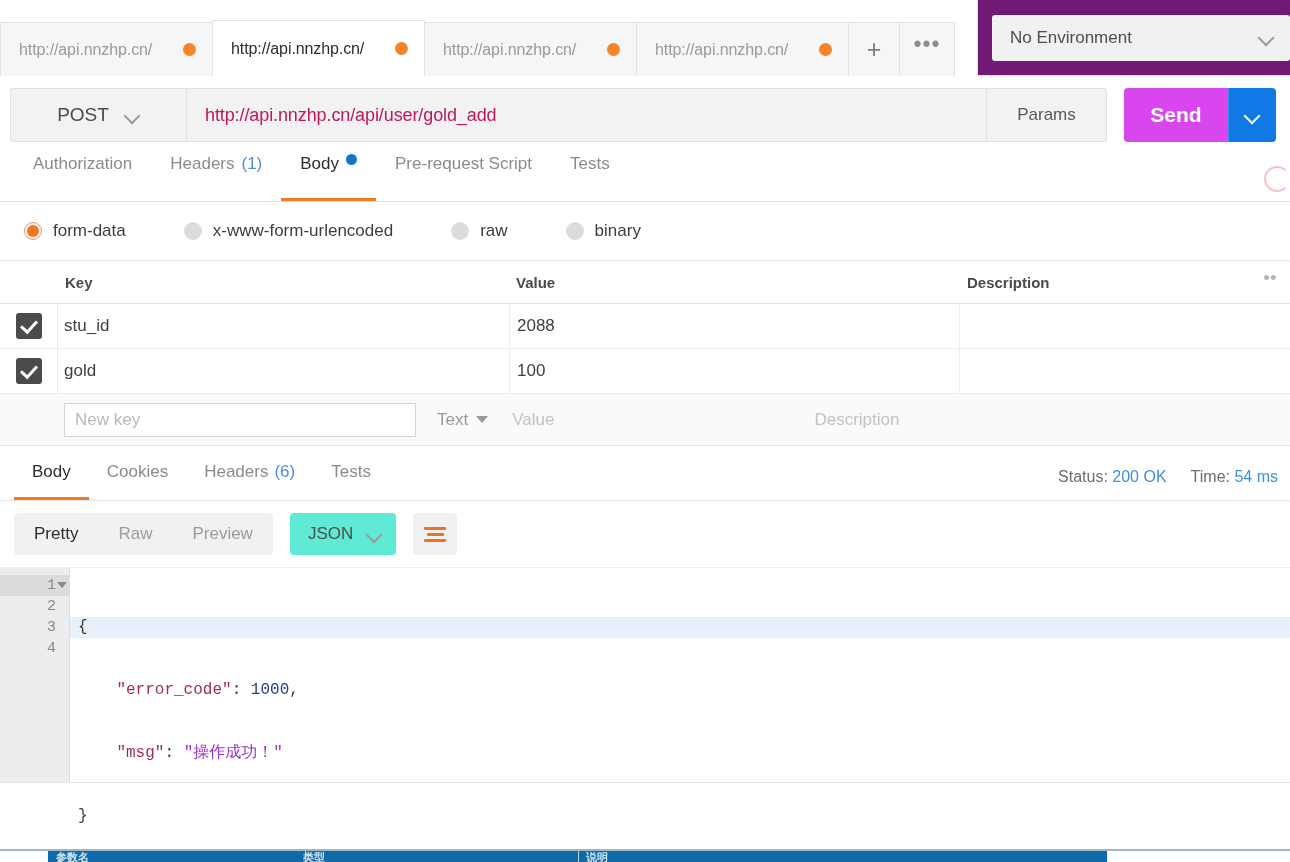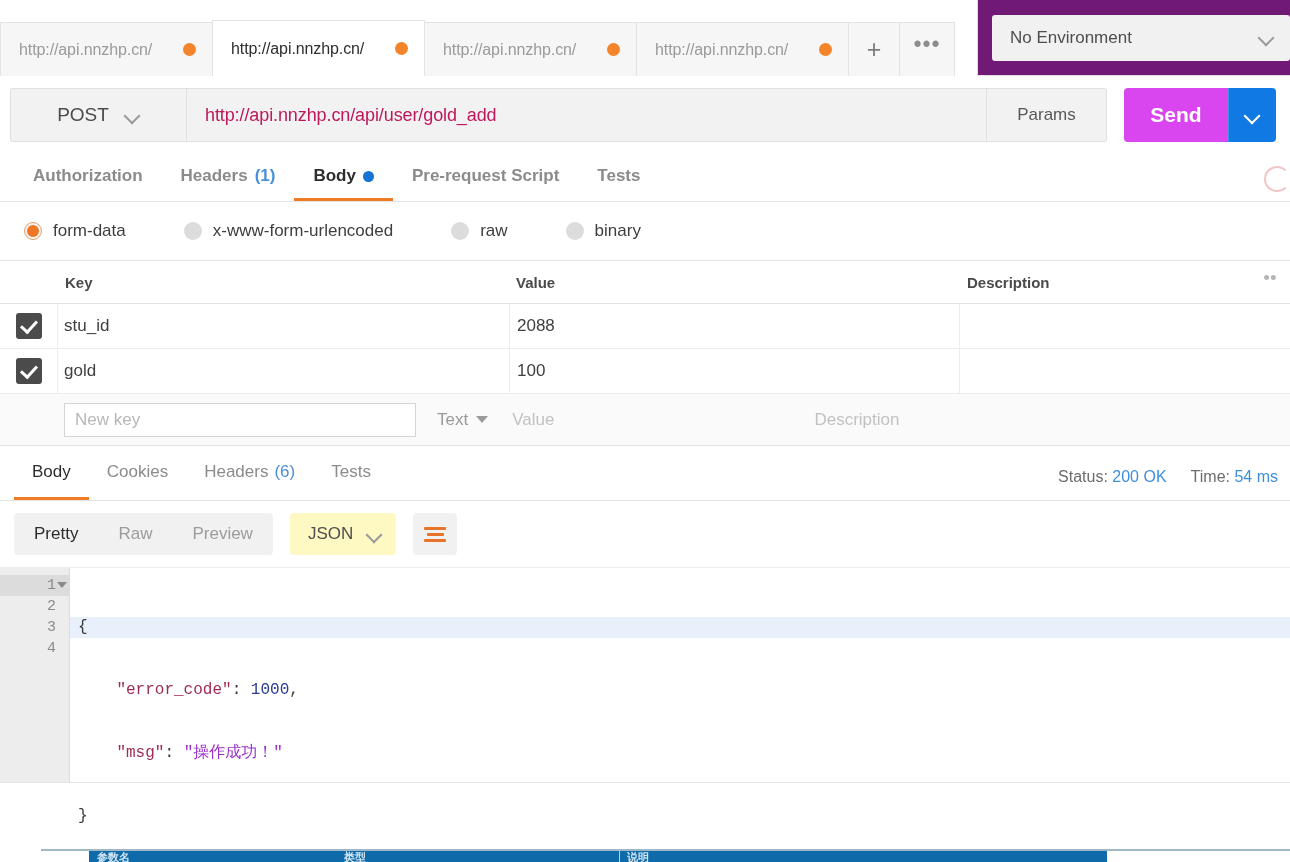--- a/index.html
+++ b/index.html
@@ -83,24 +83,23 @@
     border-left: 1px solid #3d93ea; cursor: pointer;
   }
   .send-caret .chev::after { border-color: #fff; }
 
   
   .reqtabs {
     display: flex; align-items: flex-end; height: 48px;
     border-bottom: 1px solid #e3e3e3; padding-left: 14px; position: relative;
   }
   .rtab {
-    height: 47px; display: flex; align-items: center; gap: 7px;
+    height: 47px; display: flex; gap: 7px;
     padding: 0 19px; font-size: 17px; color: #8b8b8b; cursor: pointer;
     border-bottom: 3px solid transparent;
-    font-weight: bold;
   }
   .rtab.active { color: #2d2d2d; border-bottom-color: #ef7b24; }
   .rtab .cnt { color: #4a90d9; }
   .blue-dot { width: 11px; height: 11px; border-radius: 50%; background: #1474d4; }
   .edge-icon {
     position: absolute; right: 0; top: 12px; width: 26px; height: 26px;
     border-radius: 50%; border: 2px solid #e8a0a0; border-right-color: transparent;
     opacity: .6;
   }
 
@@ -168,21 +167,21 @@
   .meta { position: absolute; right: 12px; bottom: 14px; display: flex; gap: 24px; }
   .meta .m { font-size: 16px; color: #6c6c6c; }
   .meta .m b { font-weight: normal; color: #3e8fdd; }
 
   .viewbar { display: flex; align-items: center; height: 66px; padding: 0 14px; gap: 17px; }
   .segctl { display: flex; background: #f1f1f1; border-radius: 4px; height: 42px; overflow: hidden; }
   .seg { display: flex; align-items: center; padding: 0 20px; font-size: 17px; color: #9c9c9c; cursor: pointer; }
   .seg.active { color: #2c2c2c; }
   .fmt-sel {
     display: flex; align-items: center; gap: 14px; height: 42px; padding: 0 14px 0 18px;
-    background: #fef9c3; border-radius: 4px; cursor: pointer;
+    background: #5eead4; border-radius: 4px; cursor: pointer;
   }
   .fmt-sel .f { font-size: 17px; color: #4e4e4e; }
   .wrap-btn {
     width: 44px; height: 42px; background: #f1f1f1; border-radius: 4px; cursor: pointer;
     display: flex; flex-direction: column; align-items: center; justify-content: center; gap: 3px;
   }
   .wrap-btn i { display: block; height: 3px; background: #e8742a; border-radius: 1px; }
   .wrap-btn i:nth-child(1) { width: 22px; }
   .wrap-btn i:nth-child(2) { width: 17px; }
   .wrap-btn i:nth-child(3) { width: 22px; }
@@ -205,21 +204,21 @@
     white-space: pre;
   }
   .code .l1 { background: #e8f0fb; padding-left: 8px; }
   .code .ind { padding-left: 8px; }
   .k { color: #9e2b57; }
   .num { color: #2b3a8e; }
   .str { color: #9b30c9; }
   .pun { color: #3a3a3a; }
 
   .bottom-gap { height: 1px; background: #e4e4e4; }
-  .bg-strip { position: absolute; left: 0; right: 0; bottom: 0; height: 13px; margin-left: 41px; }
+  .bg-strip { position: absolute; left: 0; right: 0; bottom: 0; height: 13px; }
   .bg-strip .bar { position: absolute; left: 0; right: 0; top: 2px; height: 11px; background: #0e6aa8; }
   .bg-strip .seam { position: absolute; left: 0; right: 0; top: 0; height: 2px; background: #9fb7c6; }
   .bg-strip .cell { position: absolute; top: 2px; height: 11px; border-left: 1px solid #bcd6e6; }
   .bg-strip .txt {
     position: absolute; top: 2px; height: 11px; font-size: 11px; color: #cfe4f2;
     overflow: hidden; line-height: 12px; font-weight: bold;
   }
   .bg-strip .white-l { position: absolute; top: 2px; height: 11px; background: #ffffff; }
 </style>
 </head>

